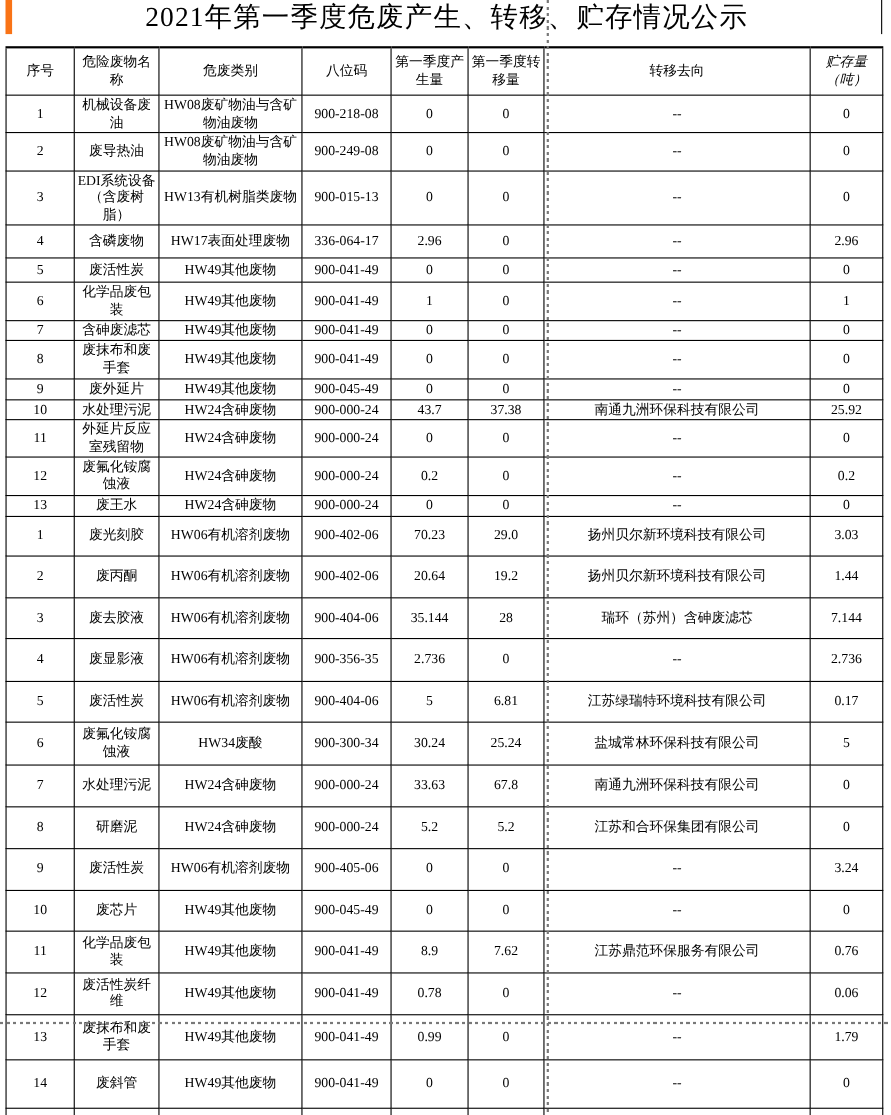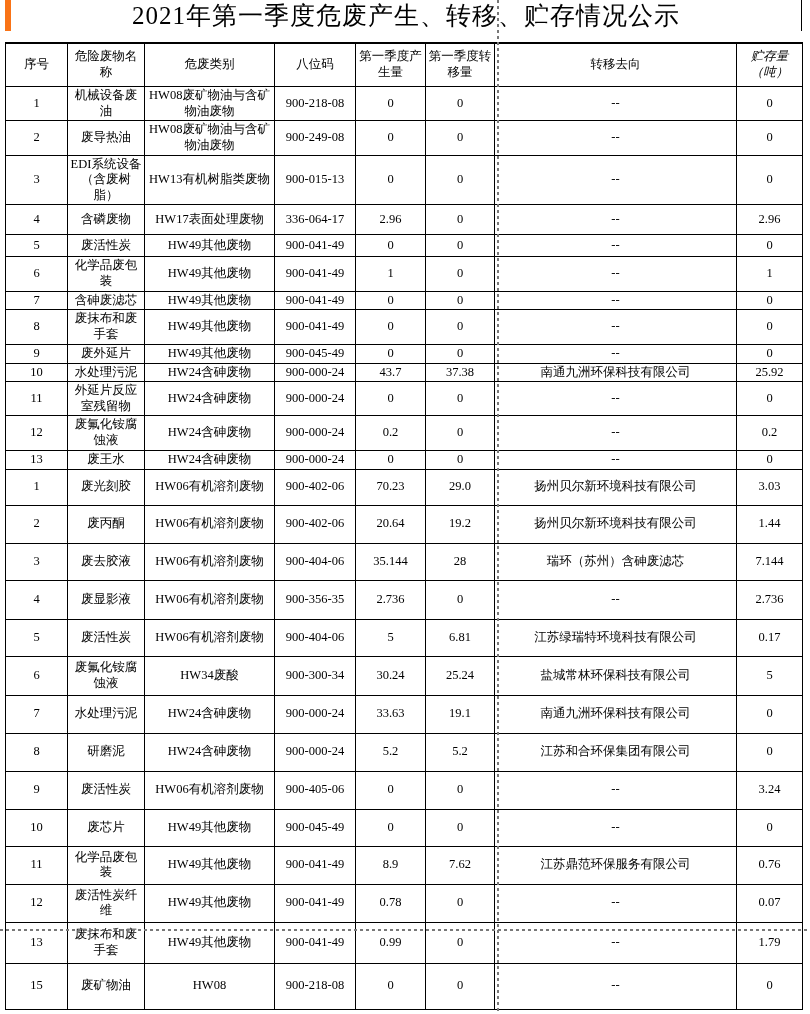--- a/index.html
+++ b/index.html
@@ -278,21 +278,21 @@
     <td class="cell-transferred">25.24</td>
     <td class="cell-destination">盐城常林环保科技有限公司</td>
     <td class="cell-storage">5</td>
   </tr>
         <tr style="height: 38px;">
     <td class="cell-serial">7</td>
     <td class="cell-name">水处理污泥</td>
     <td class="cell-category">HW24含砷废物</td>
     <td class="cell-code">900-000-24</td>
     <td class="cell-produced">33.63</td>
-    <td class="cell-transferred">19.1</td>
+    <td class="cell-transferred">67.8</td>
     <td class="cell-destination">南通九洲环保科技有限公司</td>
     <td class="cell-storage">0</td>
   </tr>
         <tr style="height: 38px;">
     <td class="cell-serial">8</td>
     <td class="cell-name">研磨泥</td>
     <td class="cell-category">HW24含砷废物</td>
     <td class="cell-code">900-000-24</td>
     <td class="cell-produced">5.2</td>
     <td class="cell-transferred">5.2</td>
@@ -330,31 +330,41 @@
     <td class="cell-storage">0.76</td>
   </tr>
         <tr style="height: 38px;">
     <td class="cell-serial">12</td>
     <td class="cell-name">废活性炭纤维</td>
     <td class="cell-category">HW49其他废物</td>
     <td class="cell-code">900-041-49</td>
     <td class="cell-produced">0.78</td>
     <td class="cell-transferred">0</td>
     <td class="cell-destination">--</td>
-    <td class="cell-storage">0.07</td>
+    <td class="cell-storage">0.06</td>
   </tr>
         <tr style="height: 41px;">
     <td class="cell-serial">13</td>
     <td class="cell-name">废抹布和废手套</td>
     <td class="cell-category">HW49其他废物</td>
     <td class="cell-code">900-041-49</td>
     <td class="cell-produced">0.99</td>
     <td class="cell-transferred">0</td>
     <td class="cell-destination">--</td>
     <td class="cell-storage">1.79</td>
+  </tr>
+        <tr style="height: 44px;">
+    <td class="cell-serial">14</td>
+    <td class="cell-name">废斜管</td>
+    <td class="cell-category">HW49其他废物</td>
+    <td class="cell-code">900-041-49</td>
+    <td class="cell-produced">0</td>
+    <td class="cell-transferred">0</td>
+    <td class="cell-destination">--</td>
+    <td class="cell-storage">0</td>
   </tr>
         <tr style="height: 46px;">
     <td class="cell-serial">15</td>
     <td class="cell-name">废矿物油</td>
     <td class="cell-category">HW08</td>
     <td class="cell-code">900-218-08</td>
     <td class="cell-produced">0</td>
     <td class="cell-transferred">0</td>
     <td class="cell-destination">--</td>
     <td class="cell-storage">0</td>

